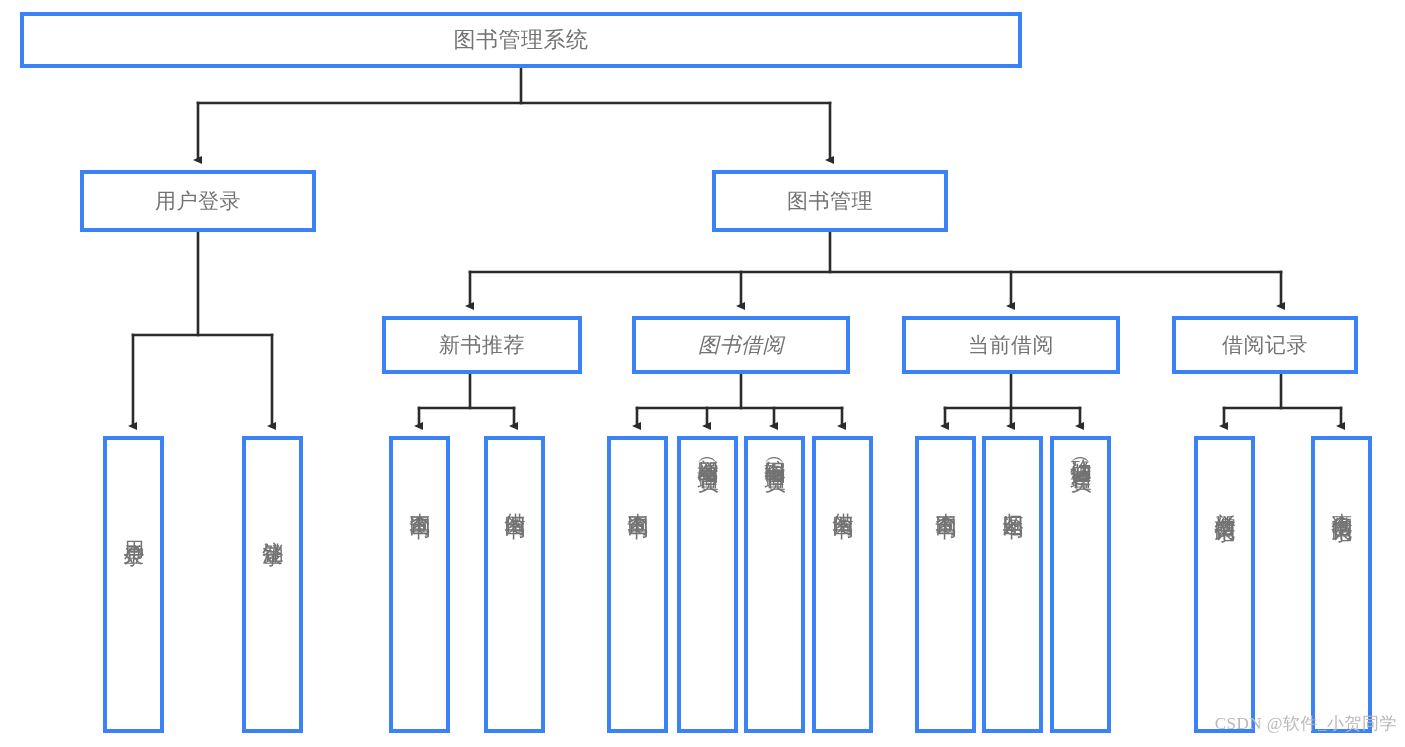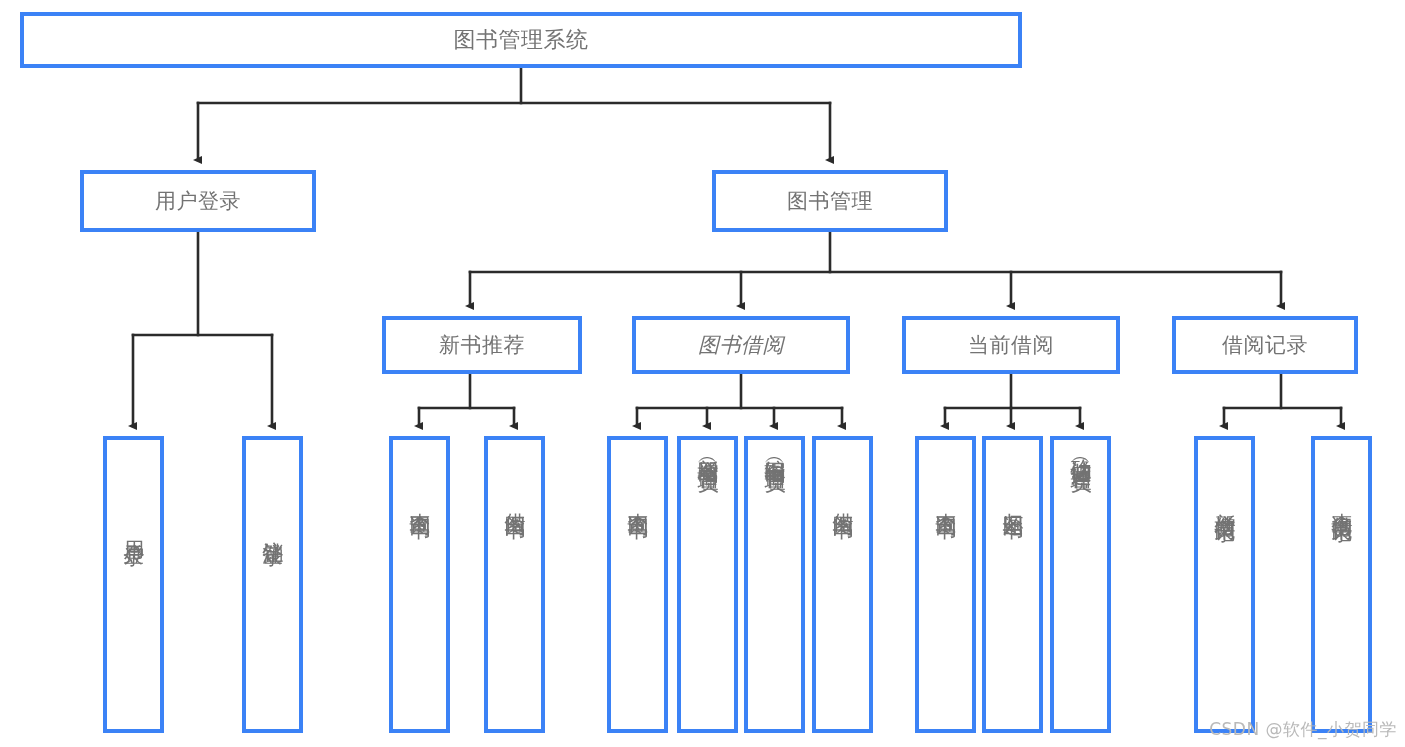--- a/index.html
+++ b/index.html
@@ -62,26 +62,27 @@
   }
   .node.root .label { font-size: 22px; }
   
   .node.vertical.tall-text { padding-top: 2px; }
   .node.vertical.mid-text { padding-top: 56px; }
   .node.vertical.low-text { padding-top: 84px; }
 
   #watermark {
     position: absolute;
     right: 8px;
-    bottom: 6px;
+    bottom: 12px;
     font-size: 17px;
     color: #b9b9b9;
     letter-spacing: 0.5px;
     z-index: 5;
     white-space: nowrap;
+    font-family: Liberation Serif, serif;
   }
 </style>
 </head>
 <body>
 
 <div id="canvas">
 
   <svg id="edges" viewBox="0 0 1405 747">
     <defs>
       <marker id="arrow" markerWidth="10" markerHeight="10" refX="5" refY="5" orient="auto" markerUnits="userSpaceOnUse">

